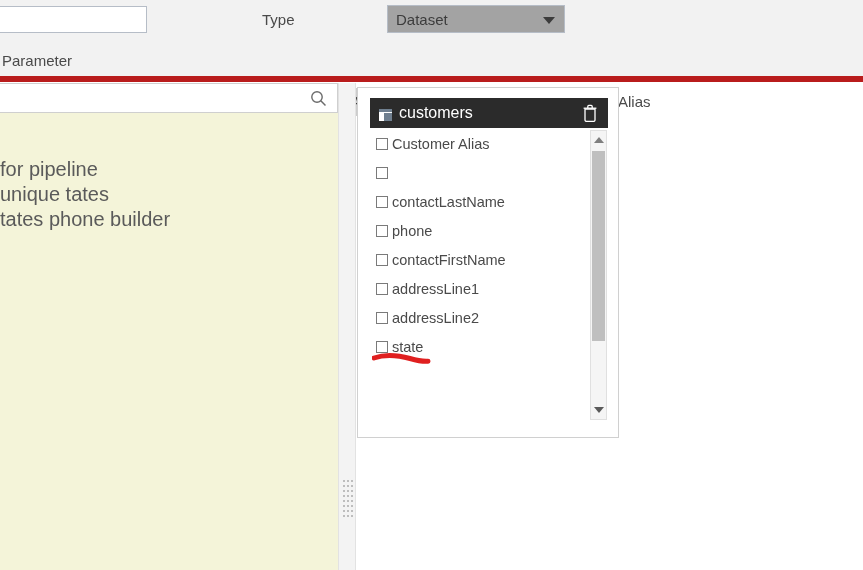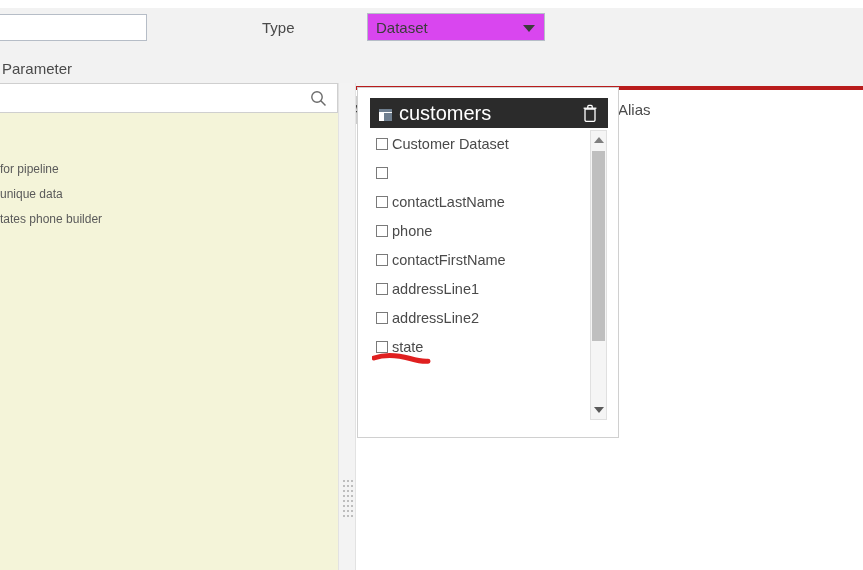--- a/index.html
+++ b/index.html
@@ -14,24 +14,24 @@
   #root {
     position: relative;
     width: 863px;
     height: 570px;
     background: #ffffff;
   }
 
   
   .toolbar {
     position: absolute;
-    left: 0; top: 8px;
+    left: 0; top: 0;
     width: 863px; height: 82px;
     background: #f2f2f2;
-    border-bottom: 4px solid #b91c1c;
+    border-bottom: 6px solid #b91c1c;
     box-sizing: border-box;
   }
   .row { position: absolute; left: 0; width: 863px; height: 41px; }
   .row1 { top: 0; }
   .row2 { top: 41px; }
 
   .text-input {
     position: absolute;
     background: #ffffff;
     border: 1px solid #b6bdc7;
@@ -52,25 +52,26 @@
     font-size: 15px;
     color: #4a4a4a;
     line-height: 27px;
     white-space: nowrap;
   }
   .lbl-type  { left: 262px; top: 6px; }
   .lbl-param { left: 2px;   top: 6px; }
 
   .select {
     position: absolute;
-    background: #d946ef;
+    background: #a3a3a3;
     border: 1px solid #b6bdc7;
     box-sizing: border-box;
     font-size: 15px;
     color: #3c3c3c;
+    margin-left: 20px;
   }
   .select .sel-val {
     position: absolute;
     left: 8px; top: 0;
     line-height: 27px;
     white-space: nowrap;
   }
   .select .caret {
     position: absolute;
     right: 9px; top: 11px;
@@ -141,21 +142,21 @@
     width: 17px; height: 17px;
   }
   .left-items {
     position: absolute;
     left: 0; top: 74px;
     width: 338px;
   }
   .left-item {
     height: 25px;
     line-height: 25px;
-    font-size: 12px;
+    font-size: 20px;
     color: #5a5a5a;
     white-space: nowrap;
     padding-left: 0px;
   }
 
   
   .splitter {
     position: absolute;
     left: 338px; top: 83px;
     width: 18px; height: 487px;
@@ -196,21 +197,21 @@
   }
   .table-icon {
     position: absolute;
     left: 9px; top: 9px;
     width: 13px; height: 12px;
   }
   .card-title {
     position: absolute;
     left: 29px; top: 0;
     height: 23px; line-height: 30px;
-    font-size: 20px;
+    font-size: 16px;
     color: #ffffff;
     white-space: nowrap;
   }
   .trash-icon {
     position: absolute;
     right: 10px; top: 6px;
     width: 16px; height: 18px;
   }
 
   .field-list {
@@ -314,21 +315,21 @@
       <span class="search-icon">
         <svg viewBox="0 0 17 17" width="17" height="17">
           <circle cx="7" cy="7" r="5.2" fill="none" stroke="#6b6b6b" stroke-width="1.4"></circle>
           <line x1="10.8" y1="10.8" x2="15.5" y2="15.5" stroke="#6b6b6b" stroke-width="1.5"></line>
         </svg>
       </span>
     </div>
 
     <div class="left-items">
       <div class="left-item">for pipeline</div>
-      <div class="left-item">unique data</div>
+      <div class="left-item">unique tates</div>
       <div class="left-item">tates phone builder</div>
     </div>
   </div>
 
   <div class="splitter">
     <div class="grip">
       <i></i>
         <i></i>
         <i></i>
         <i></i>
@@ -355,21 +356,21 @@
           <path d="M3 5 h10 v11 a1.4 1.4 0 0 1 -1.4 1.4 h-7.2 A1.4 1.4 0 0 1 3 16 Z" fill="none" stroke="#ffffff" stroke-width="1.3"></path>
           <line x1="1.6" y1="4.2" x2="14.4" y2="4.2" stroke="#ffffff" stroke-width="1.3"></line>
           <path d="M5.8 4.2 V2.4 A1 1 0 0 1 6.8 1.4 h2.4 a1 1 0 0 1 1 1 V4.2" fill="none" stroke="#ffffff" stroke-width="1.3"></path>
         </svg>
       </span>
     </div>
 
     <div class="field-list">
       <div class="field-row">
         <span class="cb"></span>
-        <span class="fname">Customer Dataset</span>
+        <span class="fname">Customer Alias</span>
       </div>
       <div class="field-row">
         <span class="cb"></span>
       </div>
       <div class="field-row">
         <span class="cb"></span>
         <span class="fname">contactLastName</span>
       </div>
       <div class="field-row">
         <span class="cb"></span>

